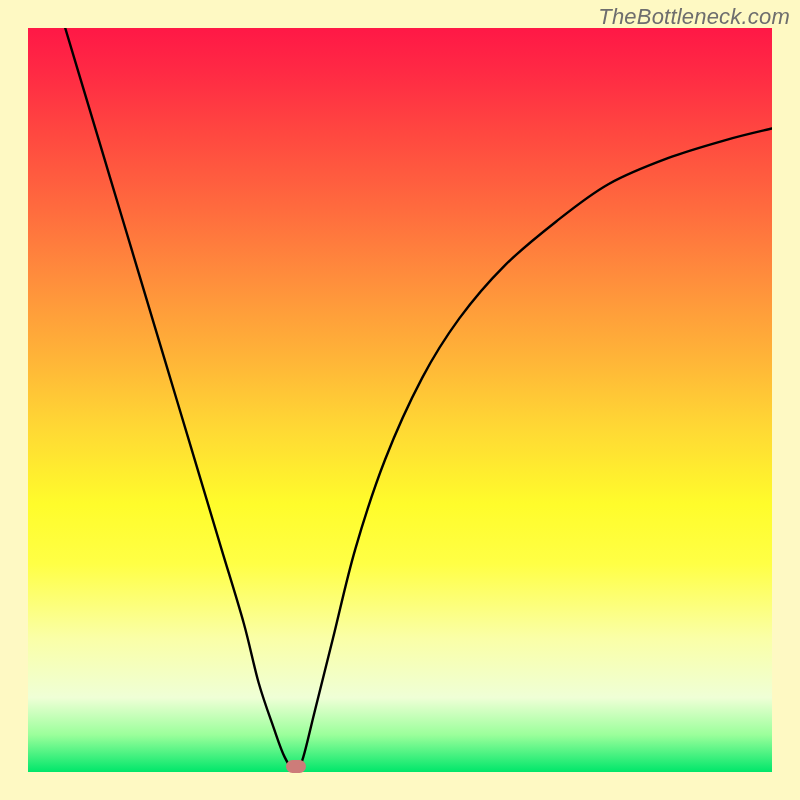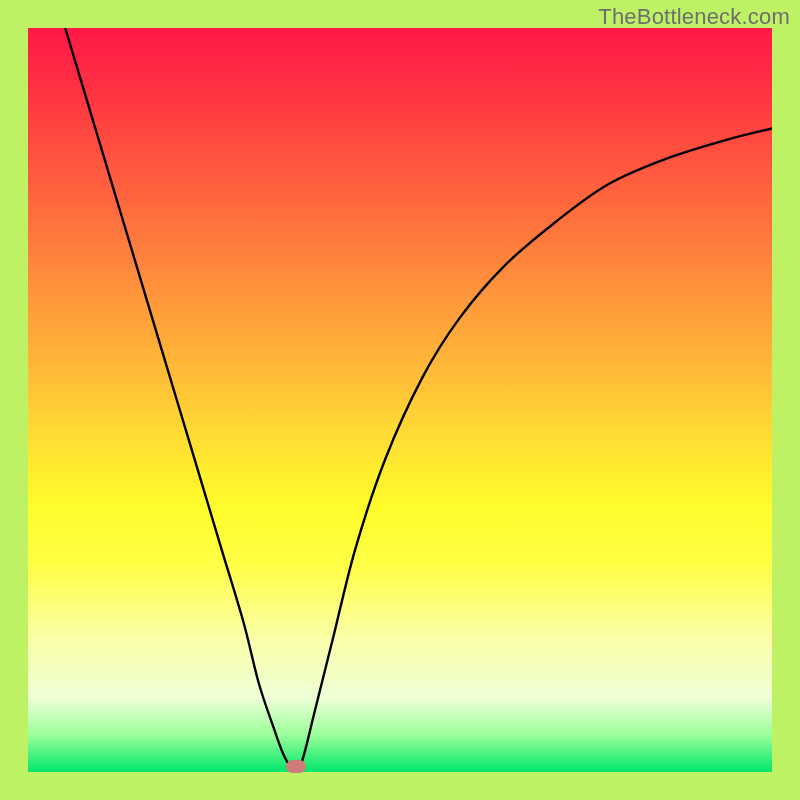--- a/index.html
+++ b/index.html
@@ -9,21 +9,22 @@
     height: 800px;
     background: #000;
     overflow: hidden;
   }
   .frame {
     position: absolute;
     left: 0;
     top: 0;
     width: 800px;
     height: 800px;
-    background: #bef264;
+    background: #fef9c3;
+    font-style: italic;
   }
   .plot {
     position: absolute;
     left: 28px;
     top: 28px;
     width: 744px;
     height: 744px;
     background: linear-gradient(to bottom,
       #ff1846 0%,
       #ff2a44 6%,

